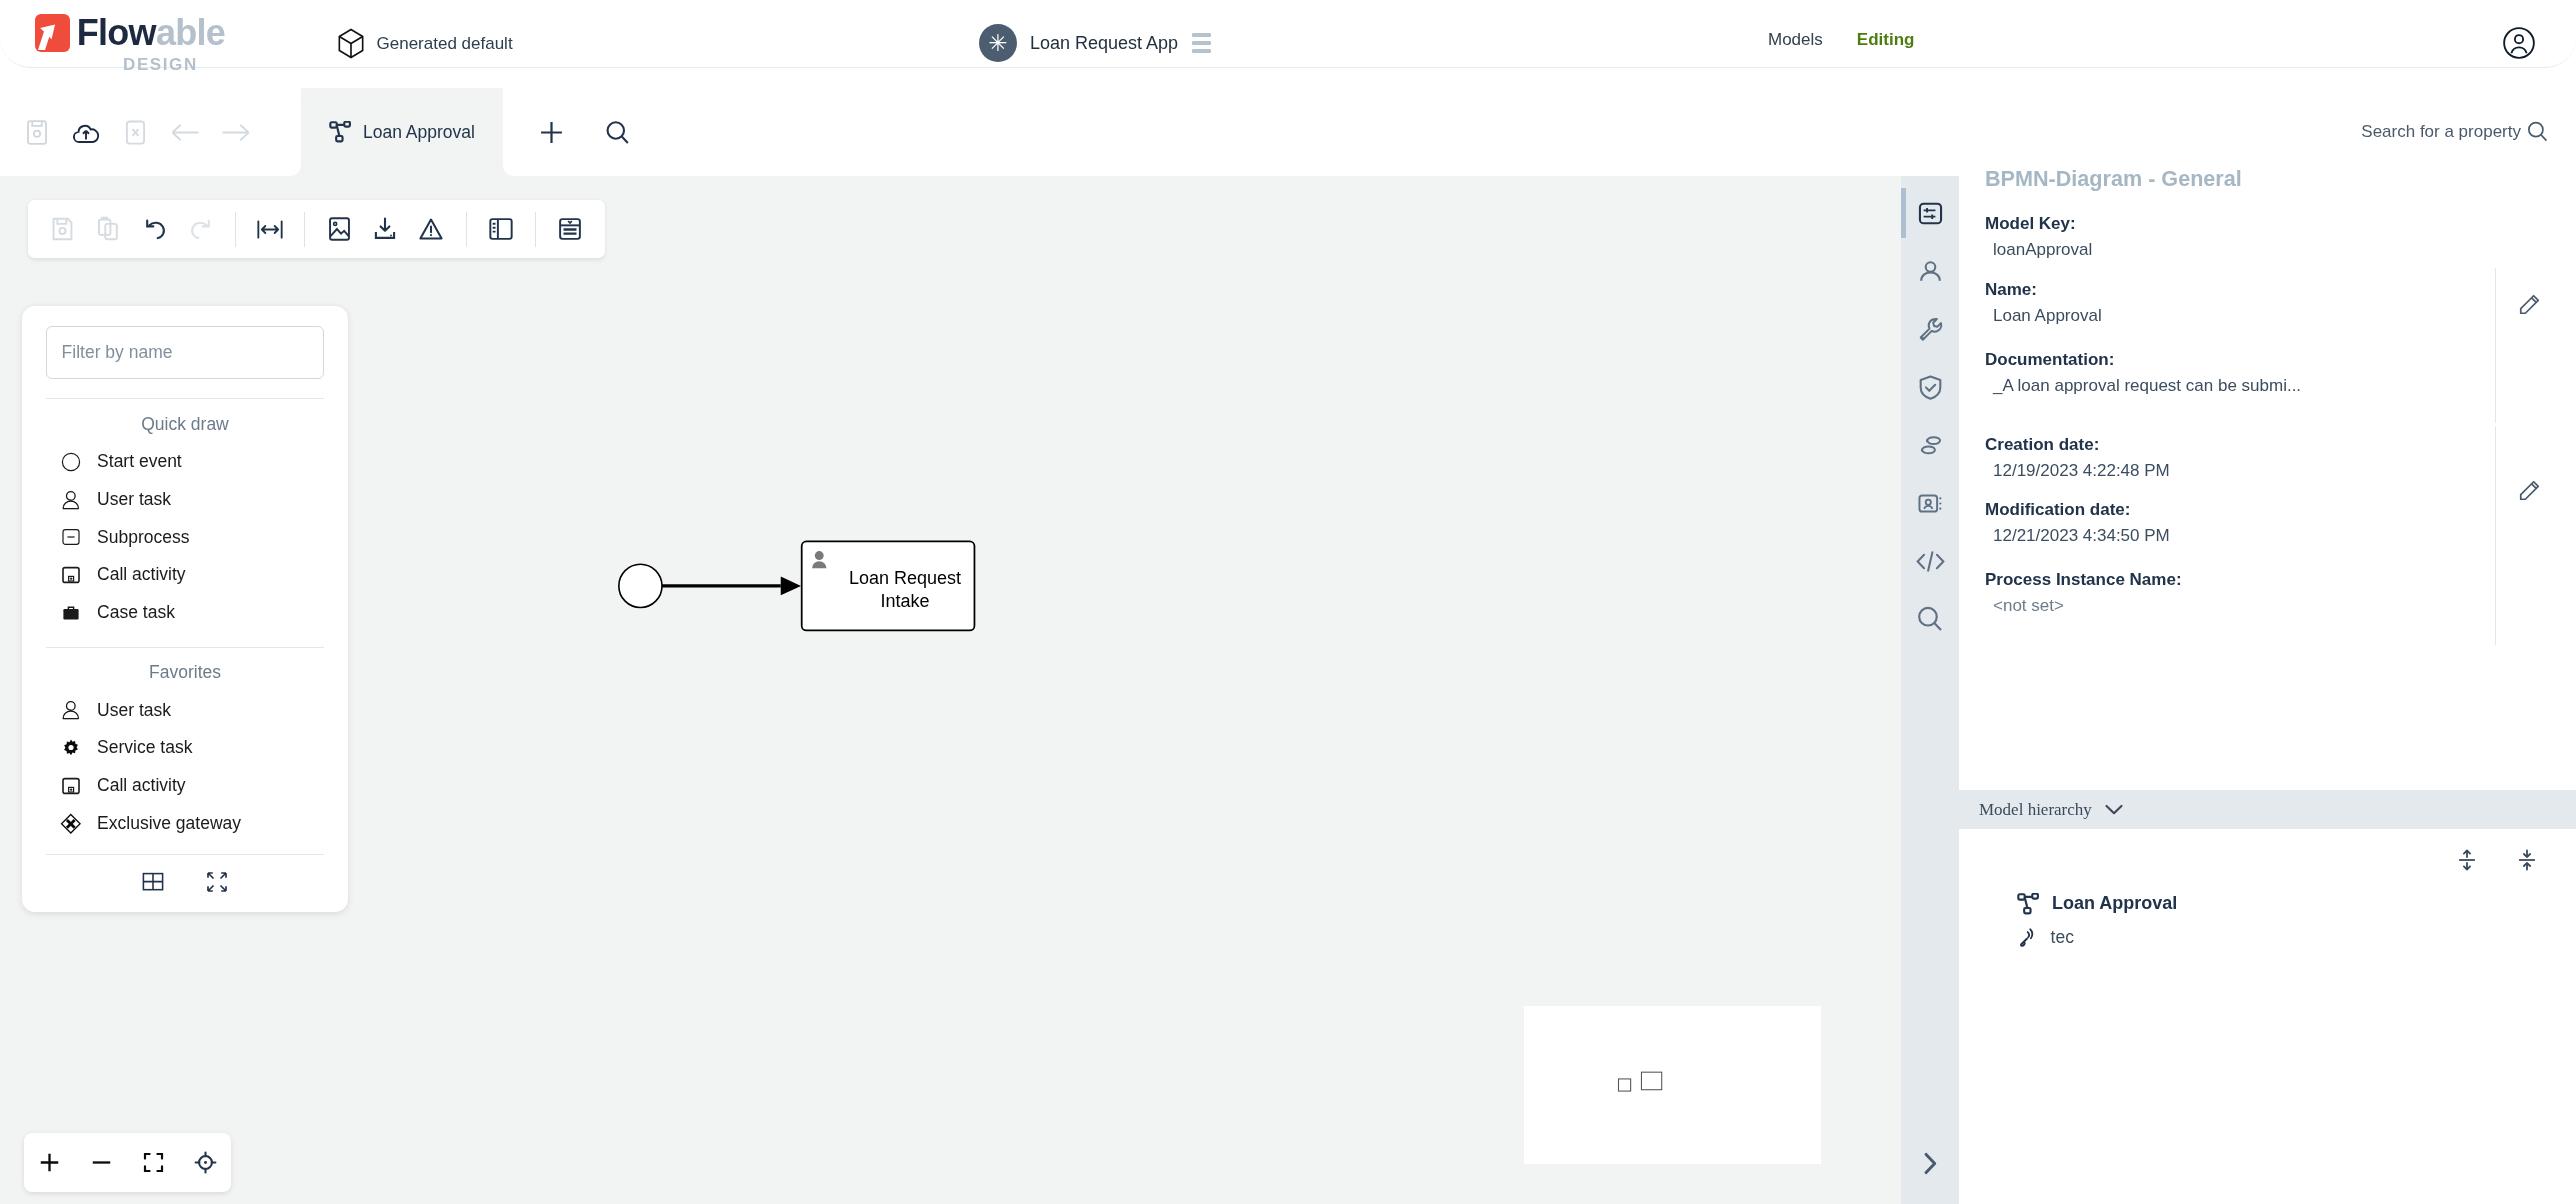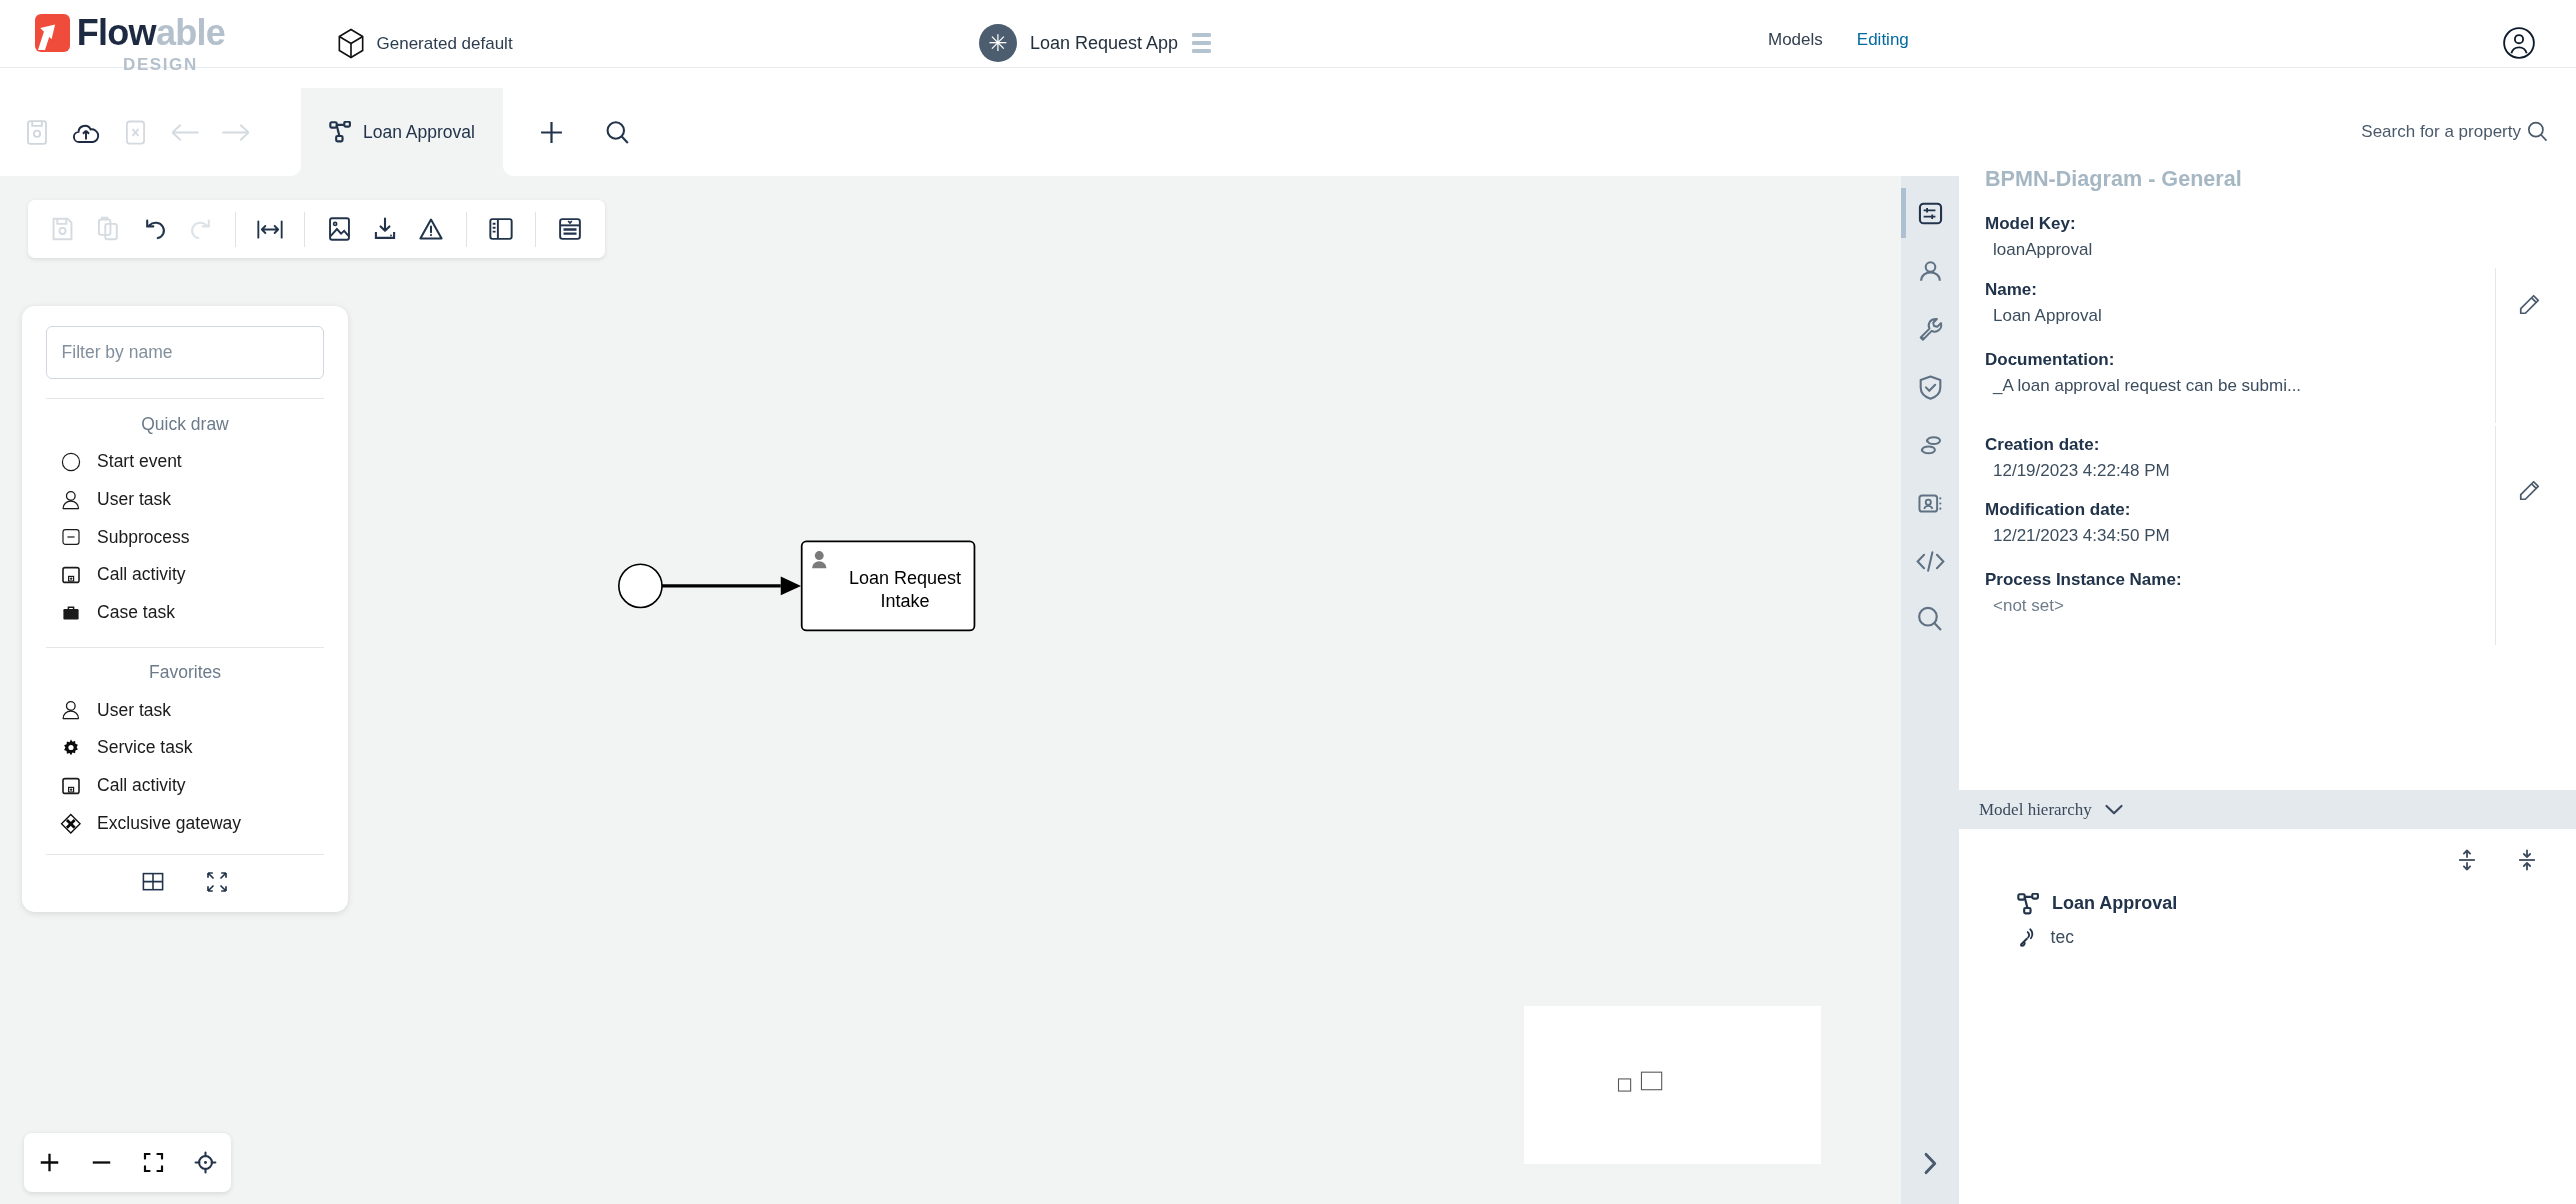--- a/index.html
+++ b/index.html
@@ -8,21 +8,21 @@
     background: #ffffff;
     font-family: "Liberation Sans", sans-serif;
     overflow: hidden;
   }
   #app { position: relative; width: 2576px; height: 1205px; }
 
   
   .header {
     position: absolute; top: 0; left: 0; width: 2576px; height: 68px;
     background: #ffffff; border-bottom: 0.7px solid #e8ebee;
-    display: flex; align-items: center;
+    display: flex; align-items: center; border-radius: 31px;
   }
   .logo-wrap { position: absolute; left: 35px; top: 12px; display: flex; flex-direction: column; align-items: flex-start; }
   .logo-row { display: flex; align-items: center; }
   .logo-mark {
     width: 35px; height: 38px; background: #ef4c3c; border-radius: 6px;
     position: relative; margin-right: 6.7px; overflow: hidden;
   }
   .logo-mark::before {
     content: ""; position: absolute; left: 8.8px; top: 6.7px;
     width: 0; height: 0;
@@ -46,21 +46,21 @@
     width: 38px; height: 38px; border-radius: 50%; background: #4c5d70;
     display: flex; align-items: center; justify-content: center;
     color: #ffffff; font-size: 23px; line-height: 1;
   }
   .app-name { font-size: 18px; color: #23313f; }
   .burger { display: flex; flex-direction: column; gap: 4.7px; padding: 2.7px 1.3px; }
   .burger span { display: block; width: 19px; height: 3.4px; background: #b4c3cd; border-radius: 1.3px; }
 
   .nav-wrap { position: absolute; left: 1768px; top: 30px; display: flex; align-items: center; gap: 34px; }
   .nav-item { font-size: 17px; color: #33404f; }
-  .nav-item.active { font-weight: normal; color: #0369a1; }
+  .nav-item.active { font-weight: bold; color: #4d7c0f; }
   .user-avatar { position: absolute; right: 40px; top: 26px; width: 34px; height: 34px; }
 
   
   .tabbar { position: absolute; top: 88px; left: 0; width: 2576px; height: 88px; background: #f2f4f3; }
   .tabbar-left {
     position: absolute; left: 0; top: 0; width: 301px; height: 88px;
     background: #ffffff; border-bottom-right-radius: 10.8px;
     display: flex; align-items: center; padding-left: 15px; gap: 6.7px;
   }
   .tb-icon { width: 43px; height: 43px; display: flex; align-items: center; justify-content: center; cursor: pointer; }

